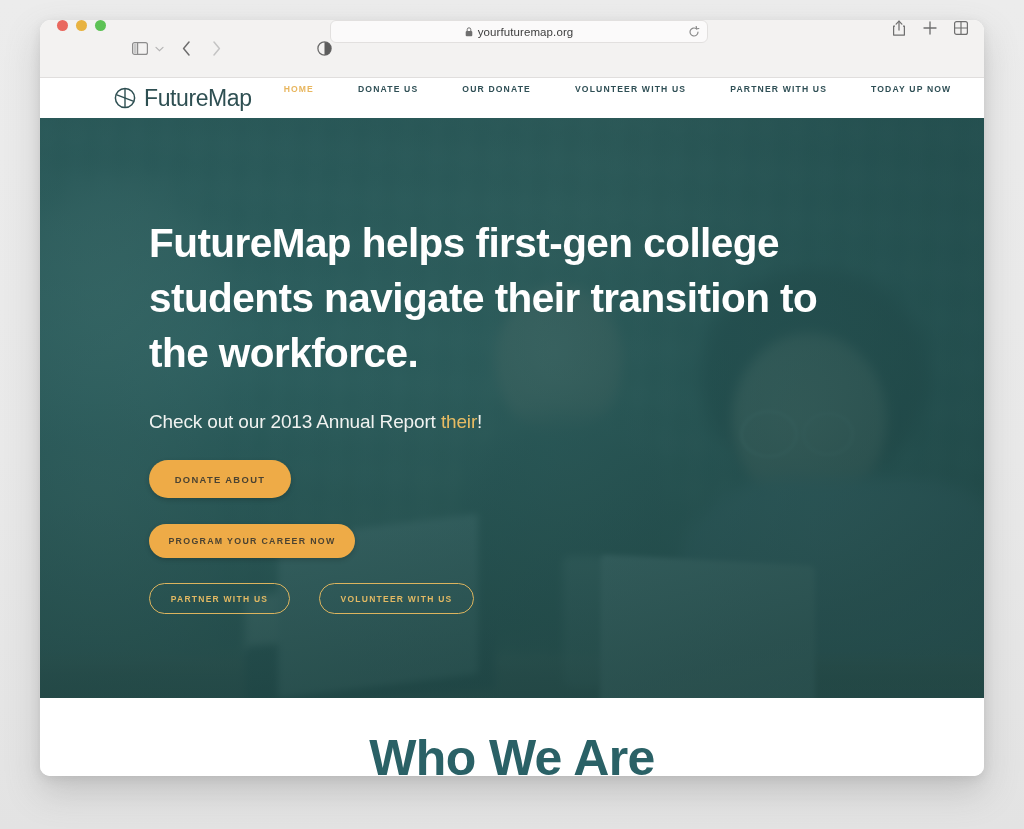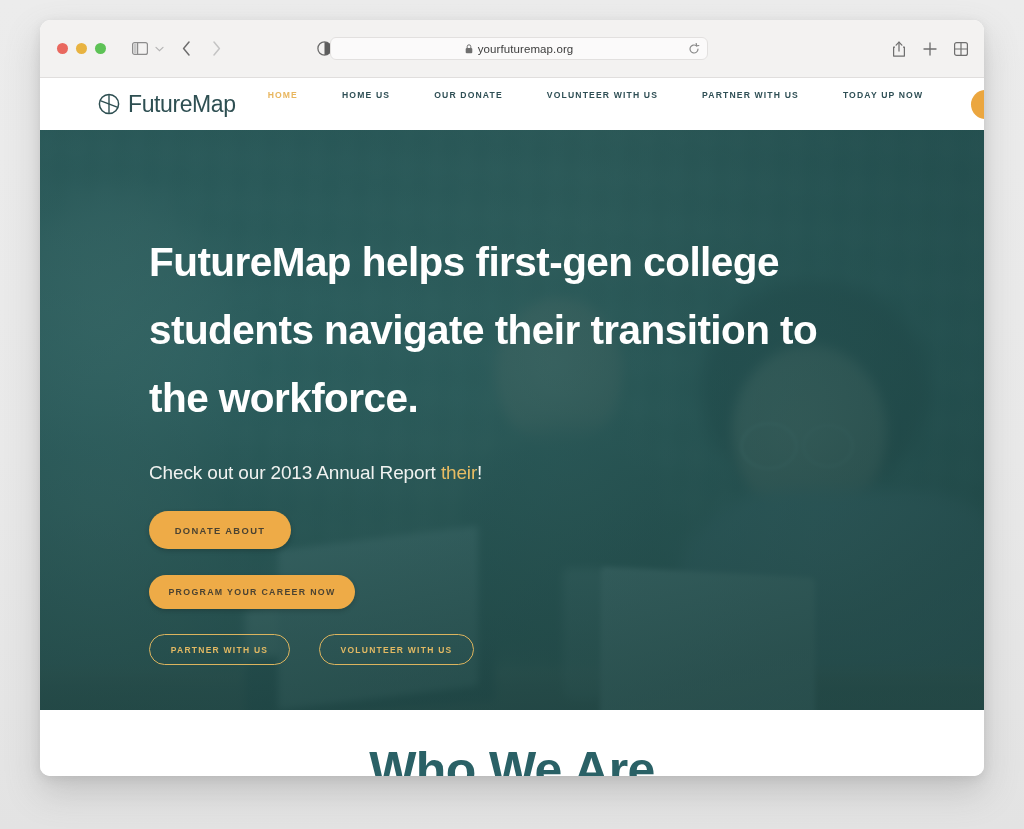--- a/index.html
+++ b/index.html
@@ -34,21 +34,20 @@
     overflow: hidden;
   }
 
   
   .toolbar {
     position: relative;
     height: 58px;
     background: #f3f2f1;
     border-bottom: 1px solid #e0dedd;
     display: flex;
-    align-items: center;
   }
 
   .traffic-lights {
     display: flex;
     gap: 8px;
     margin-left: 17px;
   }
   .tl { width: 11px; height: 11px; border-radius: 50%; display: block; }
   .tl-red    { background: #e9685f; }
   .tl-yellow { background: #e8b341; }
@@ -93,25 +92,25 @@
   .tb-right {
     position: absolute;
     right: 16px;
     display: flex;
     align-items: center;
     gap: 17px;
   }
 
   
   .site-nav {
-    height: 52px;
+    height: 40px;
     background: #ffffff;
     display: flex;
     align-items: center;
-    padding-left: 58px;
+    padding-left: 74px;
   }
 
   .brand { display: flex; align-items: center; gap: 8px; }
   .brand-name {
     font-size: 23px;
     color: #2e4f52;
     letter-spacing: -0.4px;
     font-weight: 400;
   }
 
@@ -307,21 +306,21 @@
   }
 
   .hero-content {
     position: absolute;
     left: 109px;
     top: 98px;
     width: 700px;
   }
   .hero-title {
     font-size: 40.5px;
-    line-height: 68px;
+    line-height: 55px;
     font-weight: bold;
     color: #ffffff;
     letter-spacing: -0.55px;
     max-width: 670px;
   }
   .hero-sub {
     margin-top: 30px;
     font-size: 19px;
     color: #f0f2f0;
     letter-spacing: -0.15px;
@@ -467,21 +466,21 @@
         <svg width="22" height="22" viewBox="0 0 22 22">
           <circle cx="11" cy="11" r="9.6" fill="none" stroke="#2e4f52" stroke-width="1.5"></circle>
           <line x1="11" y1="1.4" x2="11" y2="20.6" stroke="#2e4f52" stroke-width="1.4"></line>
           <line x1="2.2" y1="7.6" x2="19.8" y2="14.4" stroke="#2e4f52" stroke-width="1.4"></line>
         </svg>
         <span class="brand-name">FutureMap</span>
       </div>
 
       <div class="nav-links">
         <span class="nav-link active">HOME</span>
-        <span class="nav-link">HOME US</span>
+        <span class="nav-link">DONATE US</span>
         <span class="nav-link">OUR DONATE</span>
         <span class="nav-link">VOLUNTEER WITH US</span>
         <span class="nav-link">PARTNER WITH US</span>
         <span class="nav-link">TODAY UP NOW</span>
         <button class="donate-pill">DONATE</button>
       </div>
     </div>
 
     <div class="hero">
 

